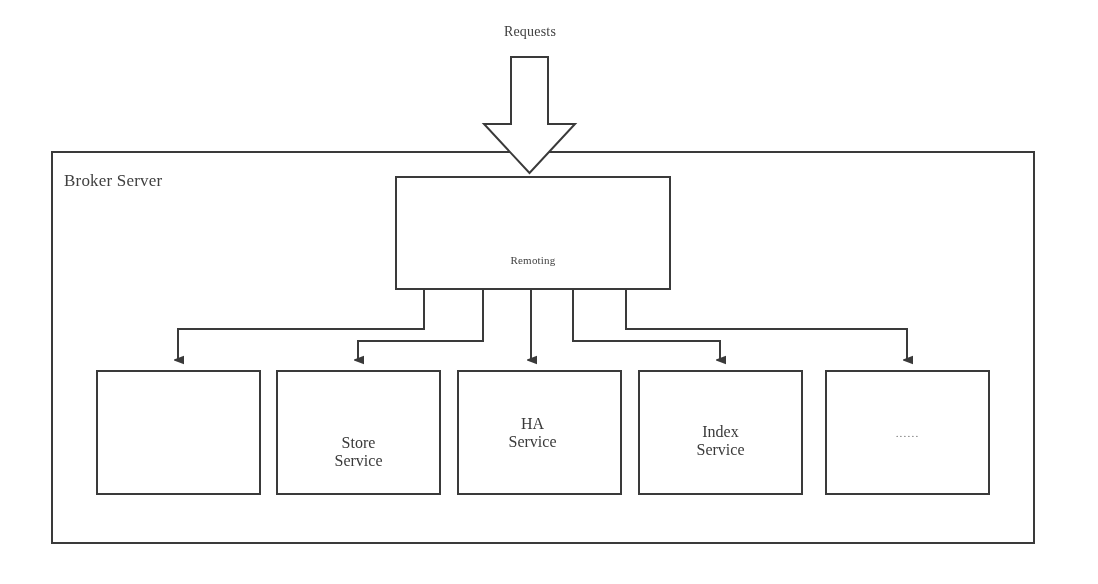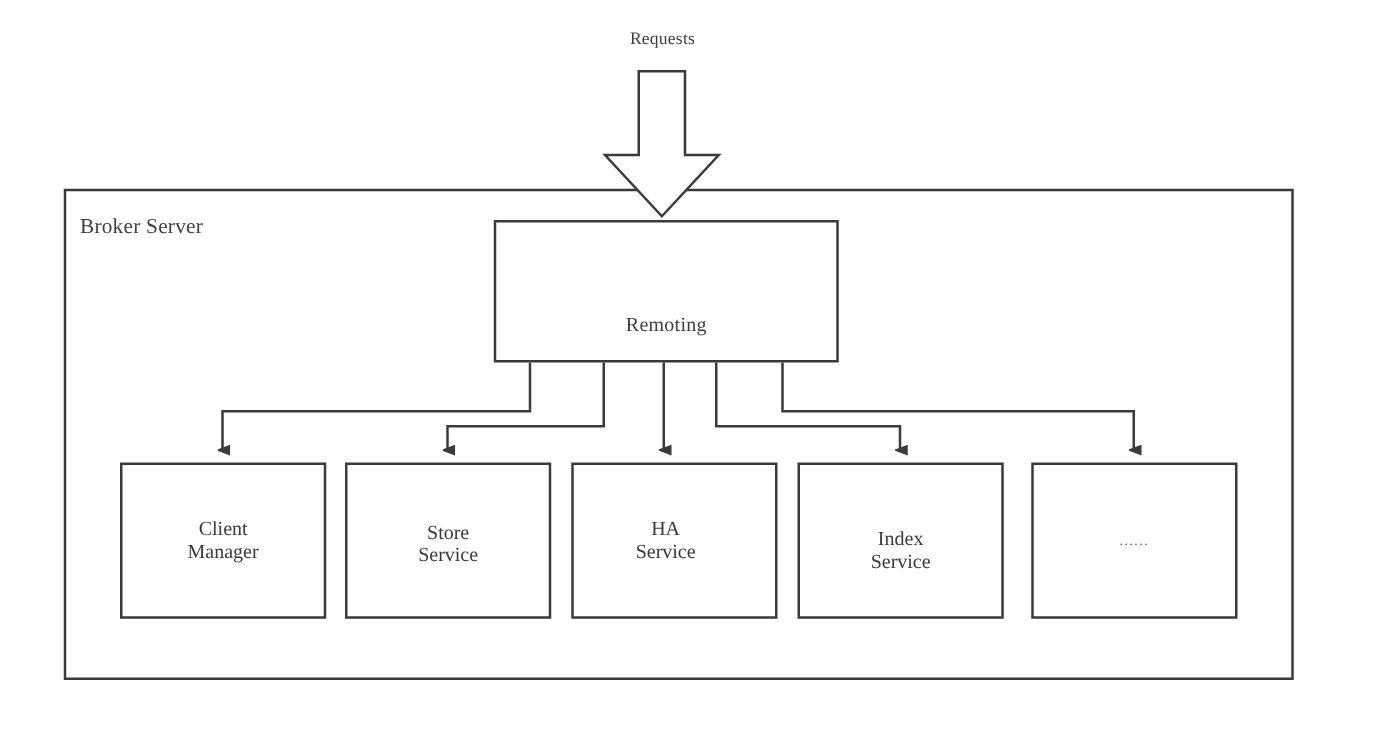--- a/index.html
+++ b/index.html
@@ -23,21 +23,21 @@
   }
   svg.diagram-canvas {
     position: absolute;
     left: 0; top: 0;
     width: 1098px;
     height: 584px;
   }
   .node-label {
     position: absolute;
     text-align: center;
-    font-size: 16px;
+    font-size: 11px;
     line-height: 19px;
     color: #3f3f3f;
     letter-spacing: 0.2px;
     white-space: pre;
     pointer-events: none;
   }
   .caption-top {
     position: absolute;
     font-size: 14px;
     color: #3f3f3f;
@@ -104,28 +104,22 @@
   </svg>
 
   <div class="caption-top" style="left:450px; top:24px; width:160px;">Requests</div>
 
   <div class="container-label" style="left:64px; top:171px;">Broker Server</div>
 
   <div class="node-label" style="left:396px; top:213px; width:274px;">
     <div>Remoting</div>
   </div>
 
-  <div class="leaf-box-hit" style="left:97px; top:371px; width:163px; height:123px;">
-    <div class="leaf-box-label">
-      <div>Client</div>
-      <div>Manager</div>
-    </div>
-  </div>
 
-  <div class="leaf-box-hit" style="left:277px; top:374px; width:163px; height:123px;">
+  <div class="leaf-box-hit" style="left:277px; top:390px; width:163px; height:123px;">
     <div class="leaf-box-label">
       <div>Store</div>
       <div>Service</div>
     </div>
   </div>
 
   <div class="leaf-box-hit" style="left:458px; top:371px; width:149px; height:123px;">
     <div class="leaf-box-label">
       <div>HA</div>
       <div>Service</div>

